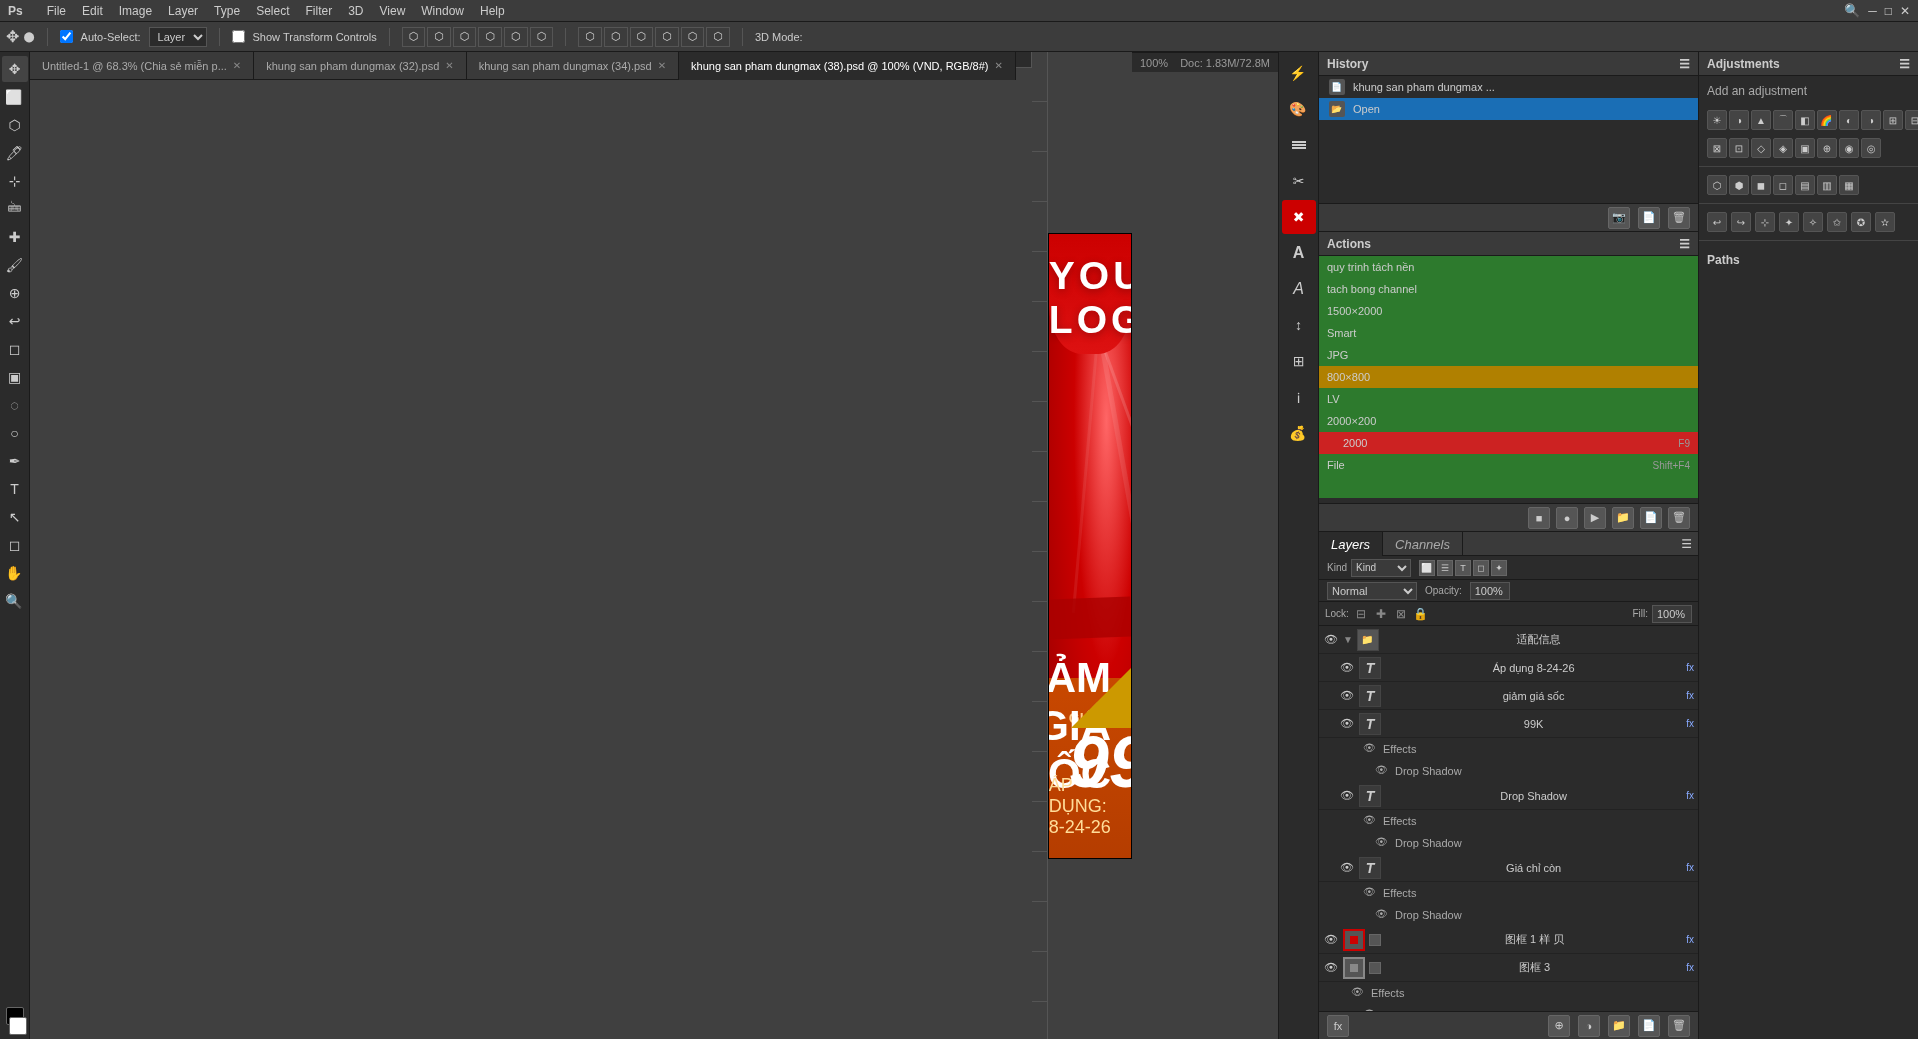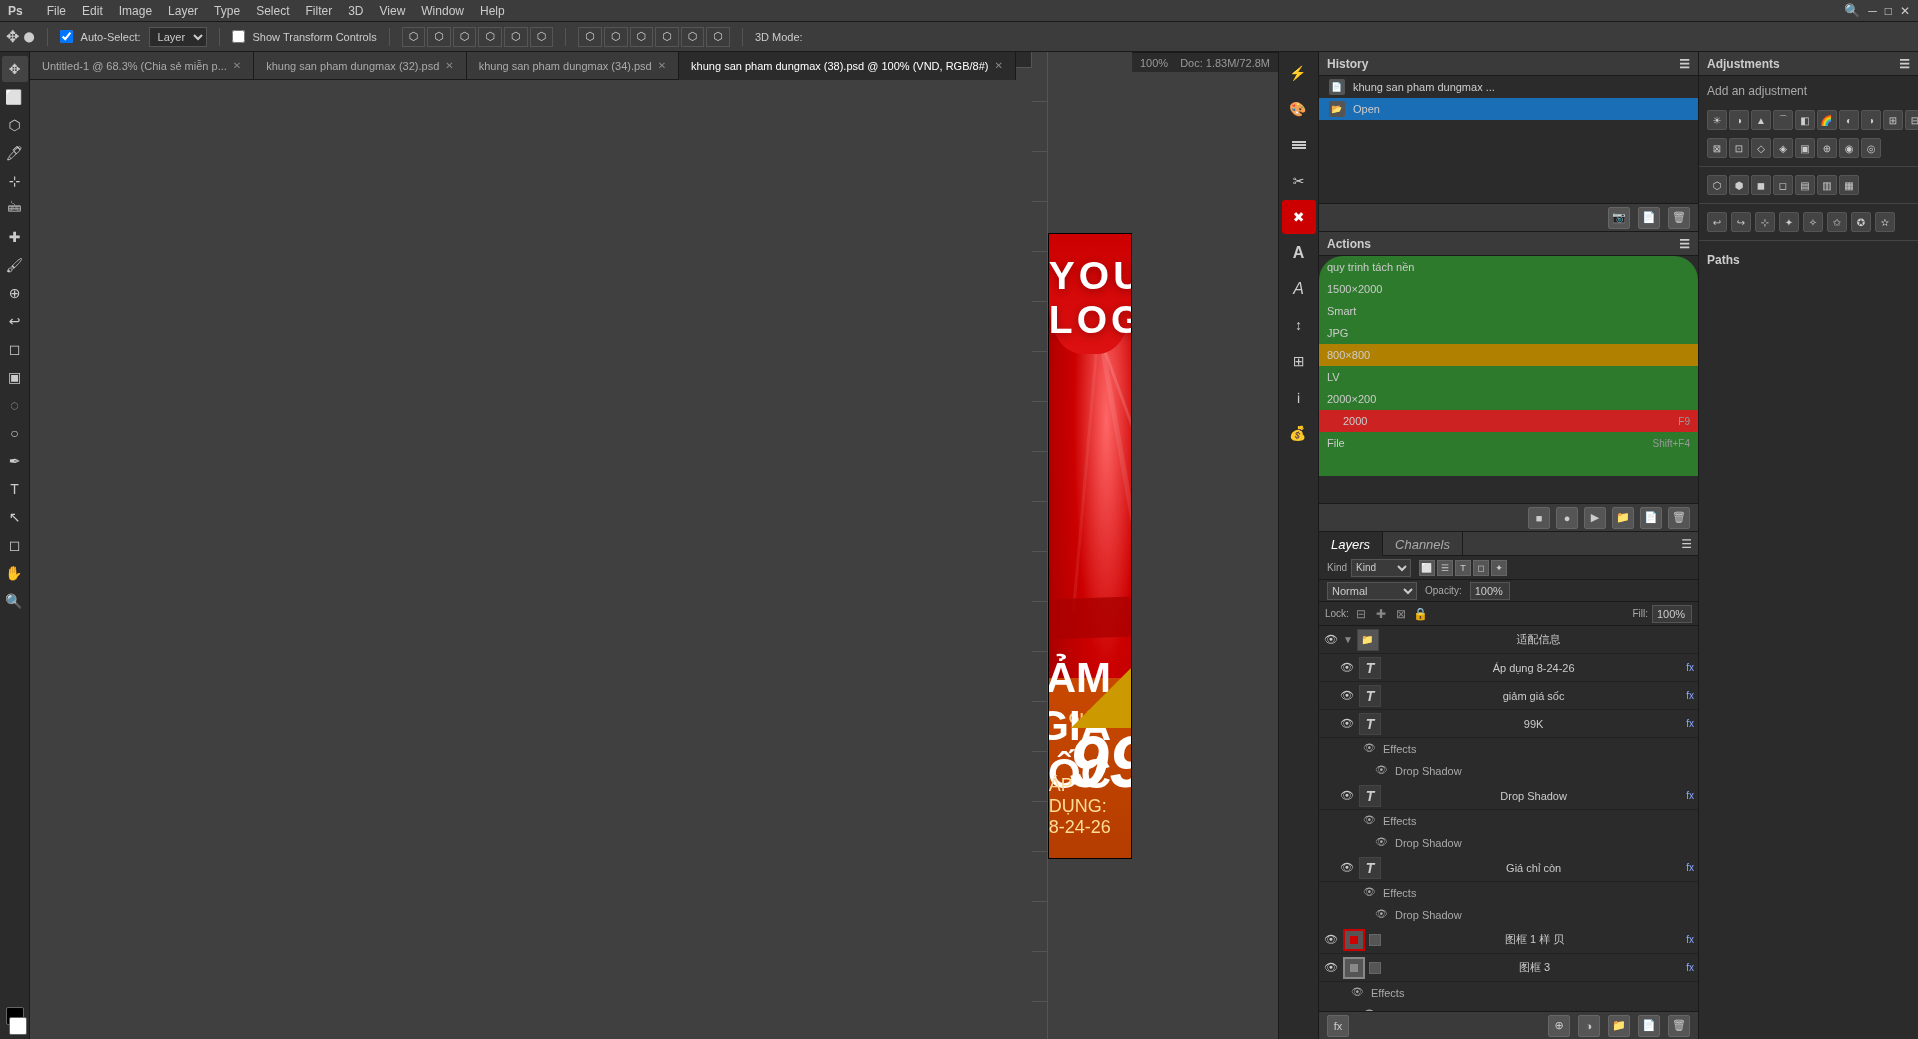--- a/index.html
+++ b/index.html
@@ -340,23 +340,26 @@
       </div>
     </div>
 
     <div id="actions-panel">
       <div class="panel-header">
         <div class="panel-header-left">
           <span>Actions</span>
         </div>
         <span>☰</span>
       </div>
-      <div style="flex:1; overflow-y:auto;border-radius:24px;">
+      <div style="flex:1; overflow-y:auto;">
         <div class="action-item" style="background:#2d7a2d;">
           <span>quy trinh tách nền</span>
+        </div>
+        <div class="action-item" style="background:#2d7a2d;">
+          <span>tach bong channel</span>
         </div>
         <div class="action-item" style="background:#2d7a2d;">
           <span>1500×2000</span>
         </div>
         <div class="action-item" style="background:#2d7a2d;">
           <span>Smart</span>
         </div>
         <div class="action-item" style="background:#2d7a2d;">
           <span>JPG</span>
         </div>

